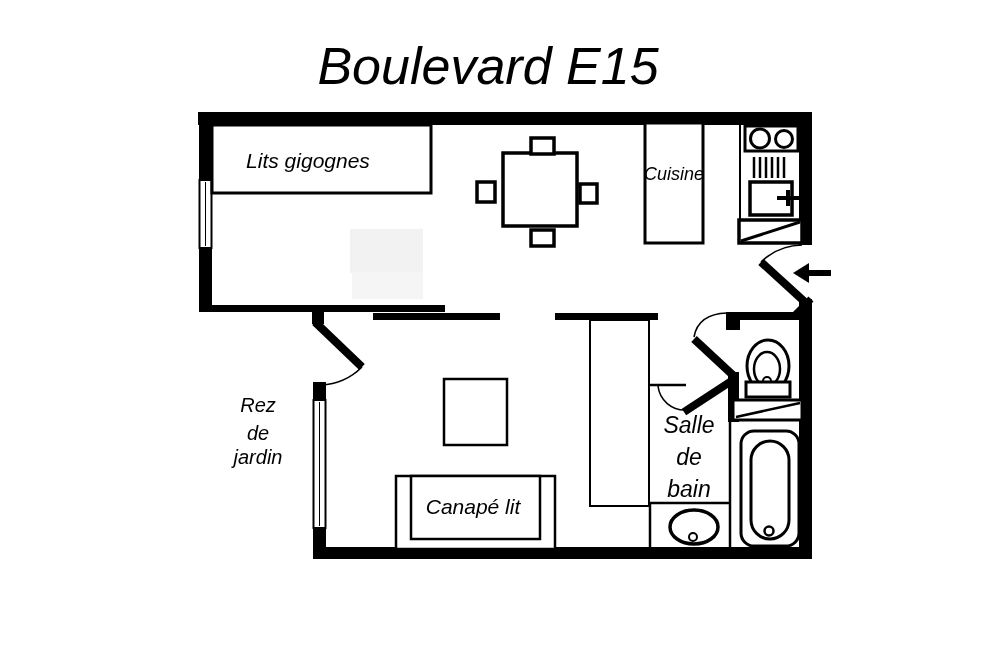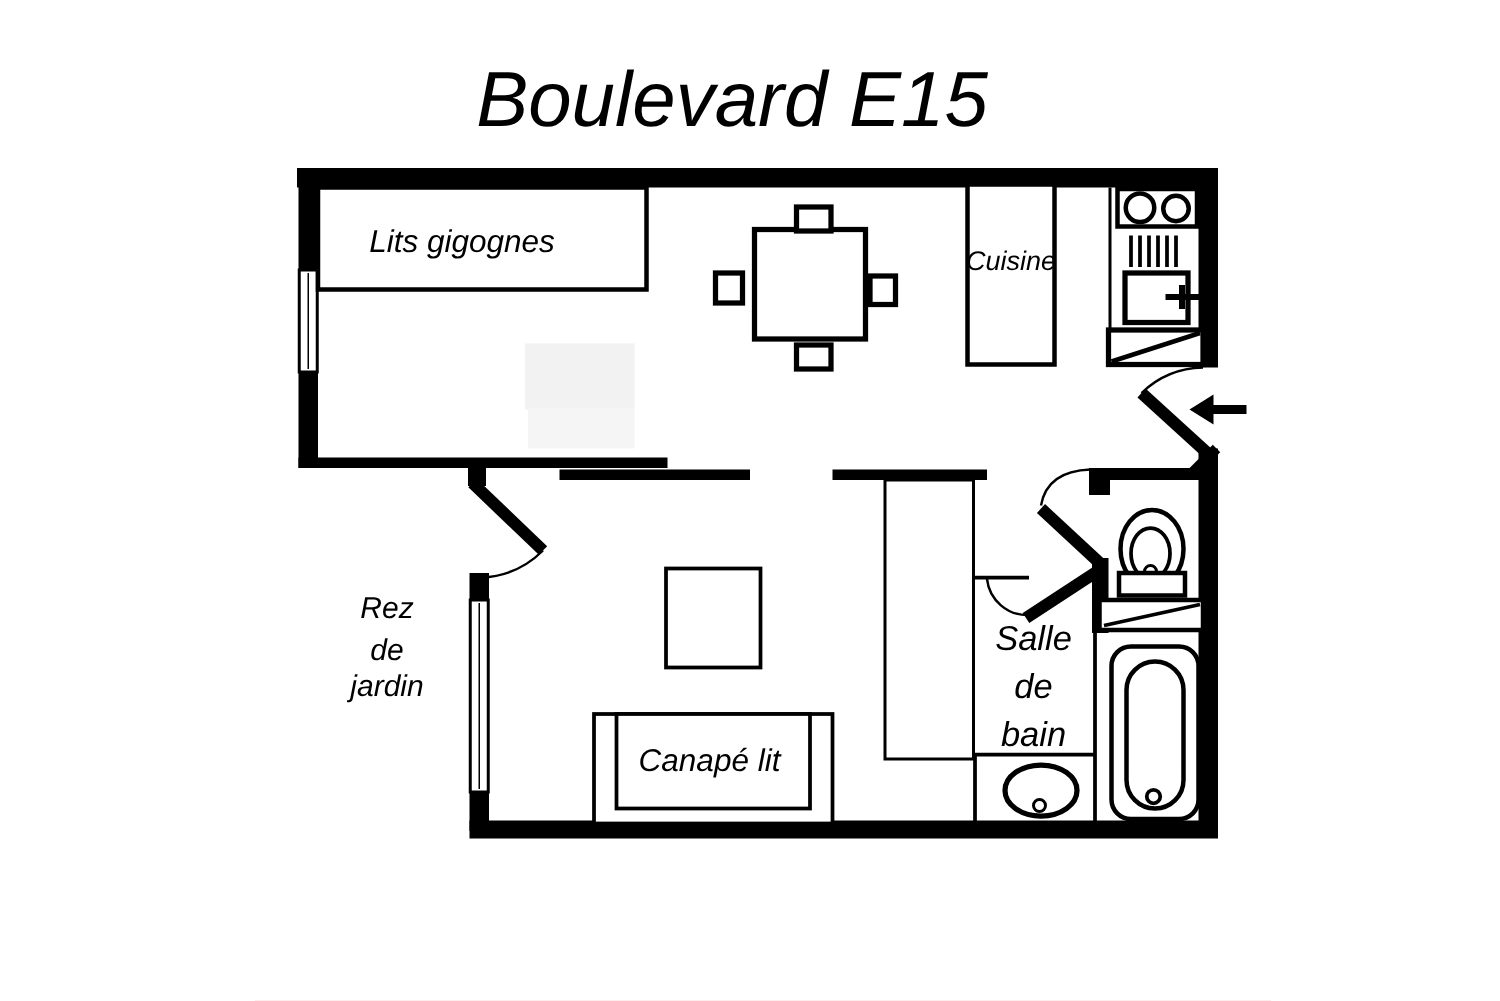--- a/index.html
+++ b/index.html
@@ -8,21 +8,21 @@
     background: #ffffff;
     width: 1000px;
     height: 667px;
     overflow: hidden;
     font-family: "Liberation Sans", sans-serif;
   }
   #plan-wrap {
     position: relative;
     width: 860px;
     height: 667px;
-    background: #fca5a5;
+    background: #84cc16;
   }
   svg text {
     font-family: "Liberation Sans", "DejaVu Sans", sans-serif;
     font-style: italic;
     fill: #000000;
   }
   .title-text   { font-size: 52px; }
   .room-label   { font-size: 21px; }
   .small-label  { font-size: 18px; }
   .bath-label   { font-size: 23px; }

